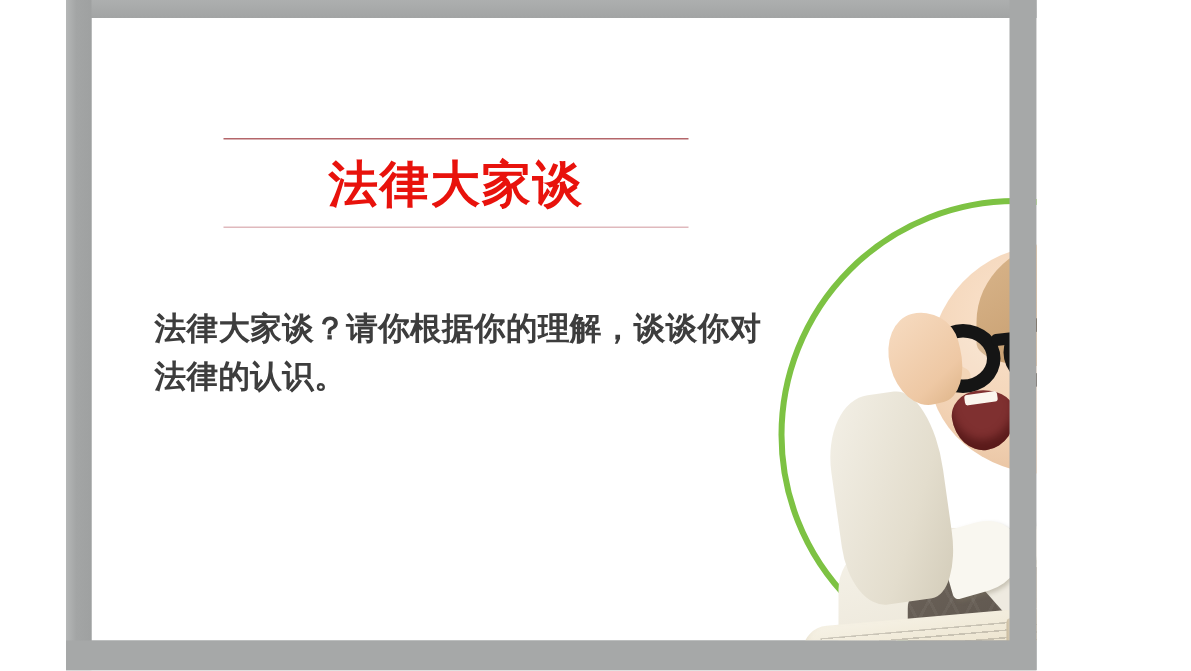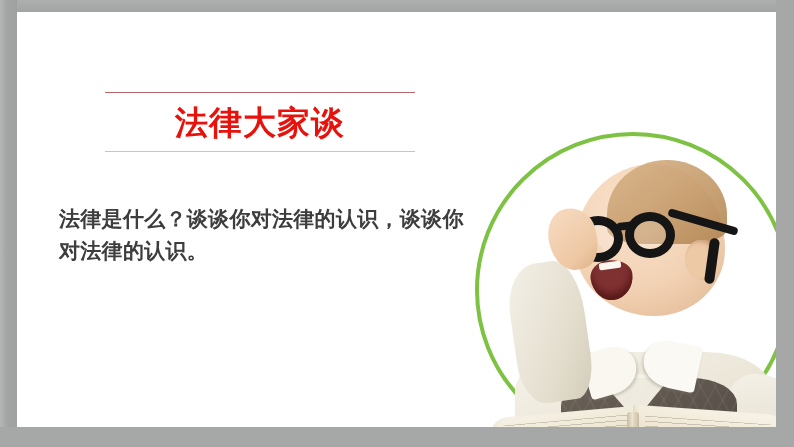--- a/index.html
+++ b/index.html
@@ -7,24 +7,25 @@
     padding: 0;
     background: #ffffff;
   }
   body {
     font-family: "Liberation Sans", "DejaVu Sans", sans-serif;
   }
 
   
   #slide-root {
     position: relative;
-    width: 794px;
+    width: 647px;
     height: 447px;
     background: #a6a8a8;
     overflow: hidden;
+    margin-left: 44px;
   }
 
   
   #slide-canvas {
     position: absolute;
     left: 17px;
     top: 12px;
     width: 759px;
     height: 415px;
     background: #ffffff;
@@ -304,21 +305,21 @@
 <div id="slide-root">
 
   <div id="slide-canvas">
 
     <div id="title-block">
       <hr class="rule rule-top">
       <div id="slide-title">法律大家谈</div>
       <hr class="rule rule-bottom">
     </div>
 
-    <div id="body-text">法律是什么？谈谈你对法律的认识，谈谈你对法律的认识。</div>
+    <div id="body-text">法律大家谈？请你根据你的理解，谈谈你对法律的认识。</div>
 
     <div id="photo-area">
 
       <div id="green-circle"></div>
 
       <div id="baby-figure">
 
         <div class="sh shirt"></div>
         <div class="sh shoulder-r"></div>
         <div class="sh vest"></div>

